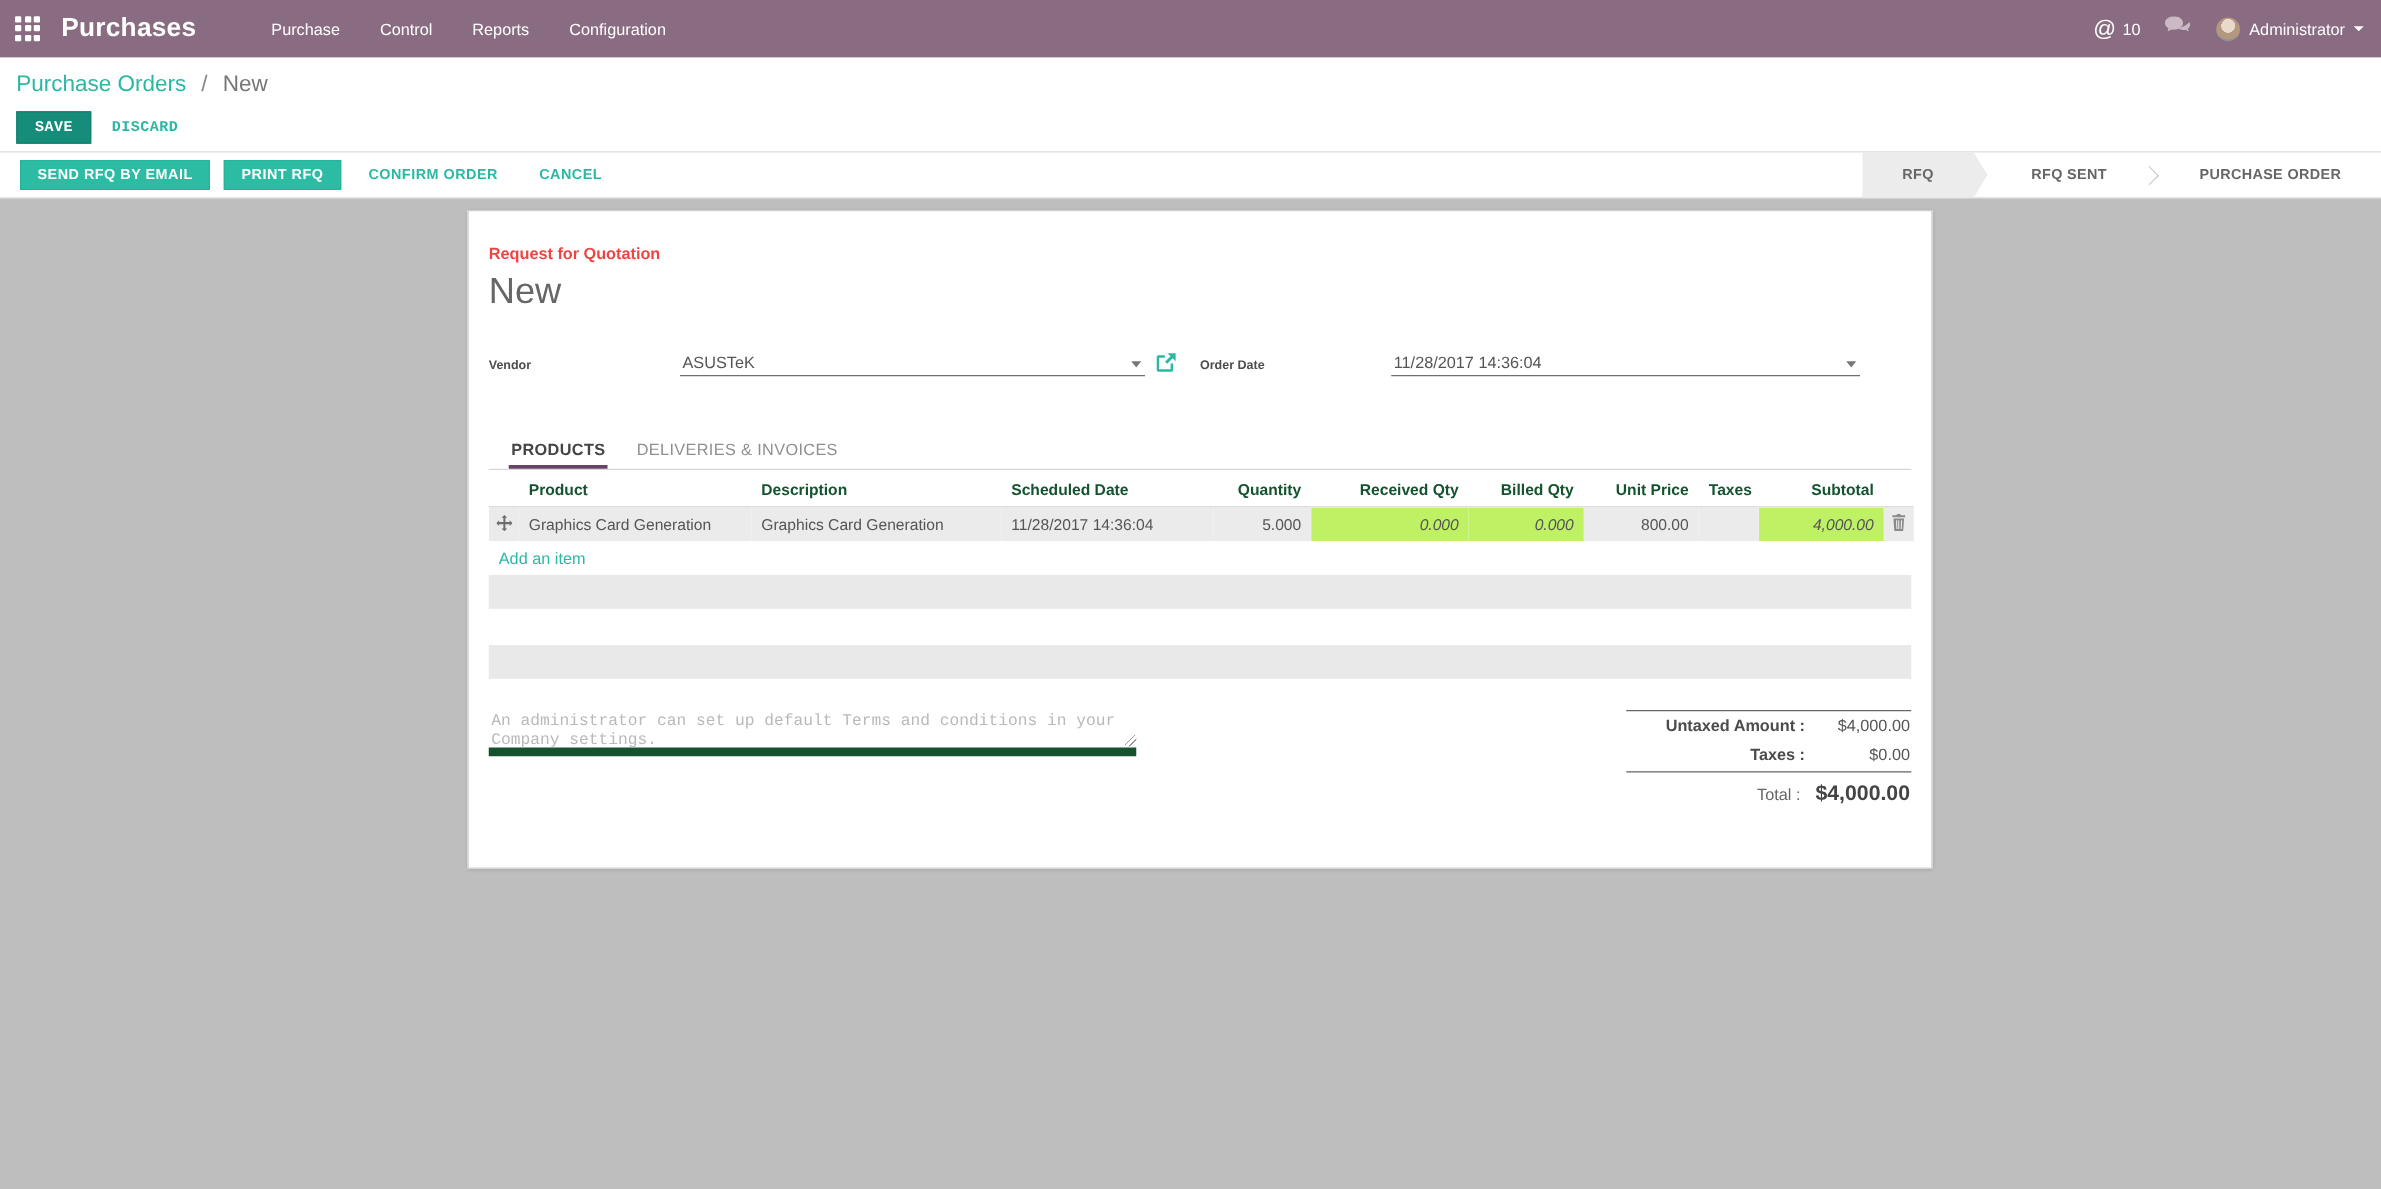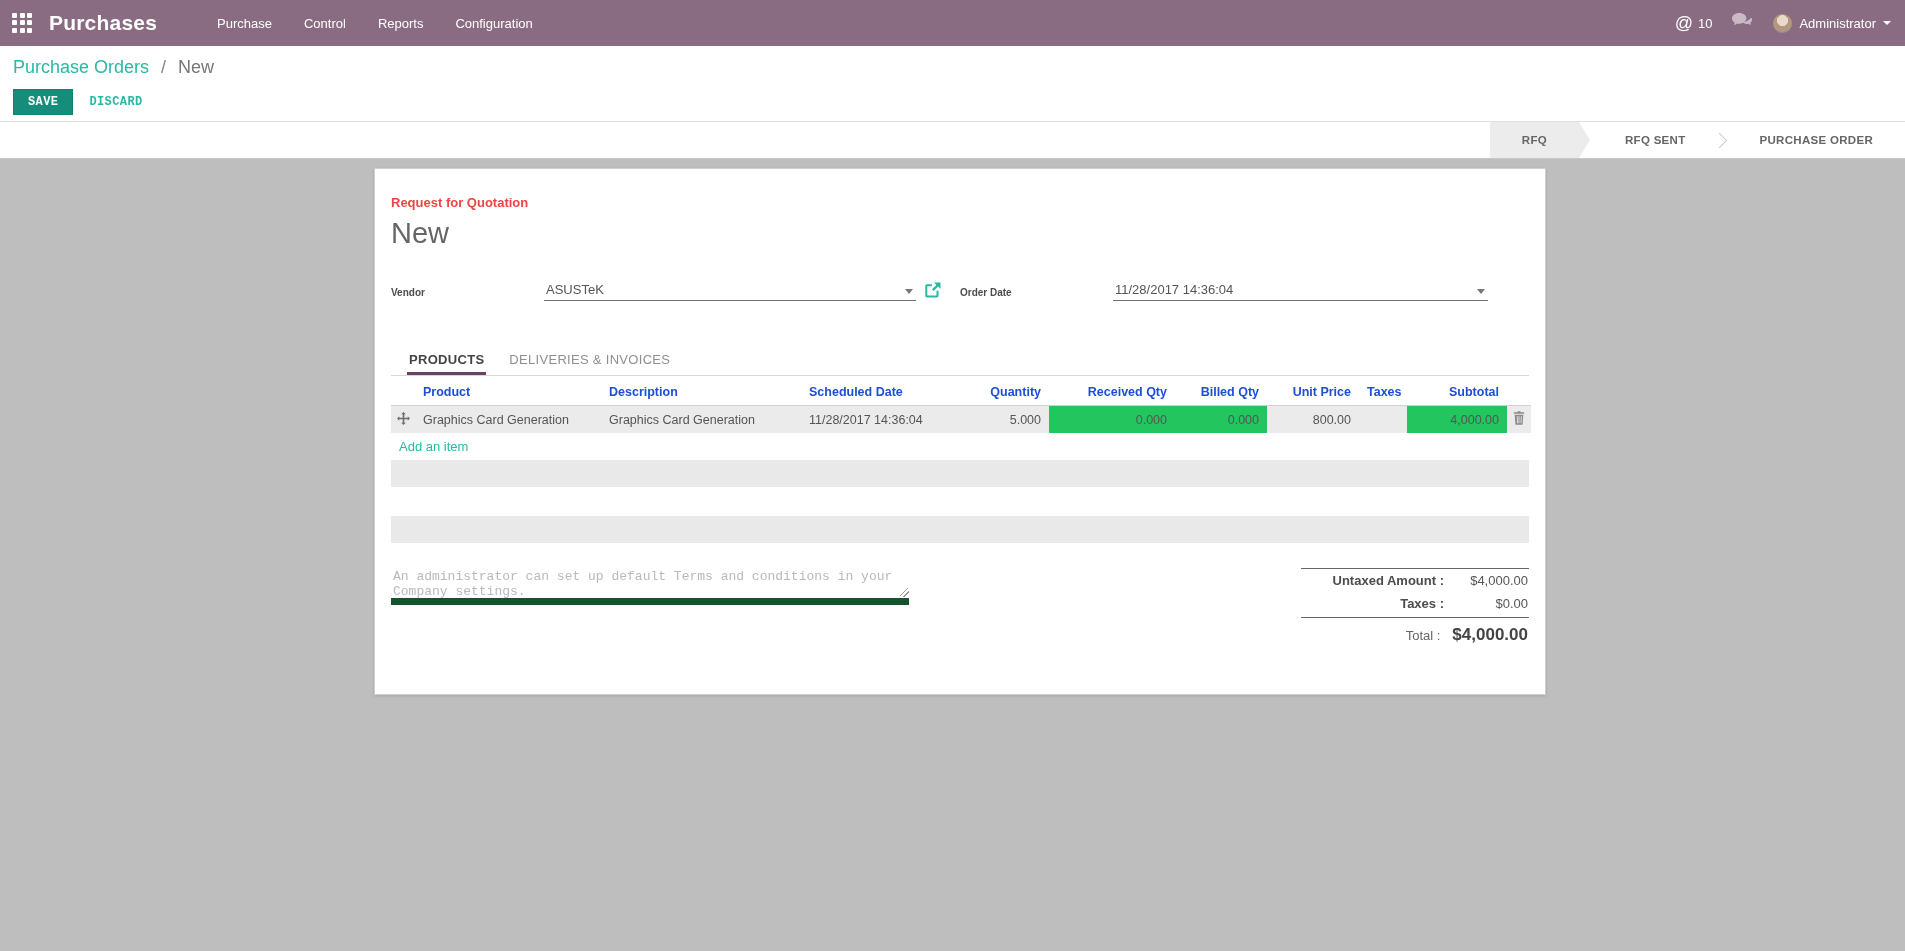--- a/index.html
+++ b/index.html
@@ -58,24 +58,24 @@
   .w-vendor { width:372px; }
   .w-date { width:375px; }
   .ext-link { margin:0 0 3px 9px; cursor:pointer; display:flex; }
 
   .tabs { margin-top:30px; border-bottom:1px solid #d8d8d8; display:flex; gap:21px; padding-left:16px; }
   .tab { font-size:13px; letter-spacing:.3px; padding:9px 2px 8px; color:#8f8f8f; cursor:pointer; }
   .tab.active { color:#444; font-weight:bold; border-bottom:3px solid #6b4362; padding-bottom:5px; }
 
   
   table.lines { width:100%; border-collapse:collapse; table-layout:fixed; font-size:12.5px; margin-top:2px; }
-  .lines th { font-weight:bold; color:#1d4ed8; padding:7px 8px 6px; border-bottom:1px solid #d2d2d2; text-align:left; white-space:nowrap; overflow:hidden; }
+  .lines th { font-weight:bold; color:#14532d; padding:7px 8px 6px; border-bottom:1px solid #d2d2d2; text-align:left; white-space:nowrap; overflow:hidden; }
   .lines th.num, .lines td.num { text-align:right; }
   .lines tbody td { padding:5px 8px; color:#555; background:#ebebeb; height:27px; white-space:nowrap; overflow:hidden; }
-  .lines td.ro { background:#22c55e; }
+  .lines td.ro { background:#bef264;font-style:italic; }
   .lines td.handle-cell { padding:5px 2px 5px 6px; background:#ebebeb; }
   .lines td.trash-cell { text-align:center; padding:5px 2px; cursor:pointer; }
   .add-row td { background:#fff !important; padding:8px 8px 8px 6px; }
   .add-link { color:#2bb8a3; font-size:13px; cursor:pointer; text-decoration:none; }
 
   .stripe { height:27px; background:#e9e9e9; }
   .stripe + .stripe { margin-top:29px; }
 
   
   .bottom-area { display:flex; justify-content:space-between; margin-top:25px; }
@@ -141,20 +141,26 @@
     <span class="sep">/</span>
     <span class="current">New</span>
   </div>
   <div class="cp-buttons">
     <button class="btn-save">SAVE</button>
     <button class="btn-discard">DISCARD</button>
   </div>
 </div>
 
 <div class="statusbar-row">
+  <div class="action-buttons">
+    <button class="btn-filled">SEND RFQ BY EMAIL</button>
+    <button class="btn-filled">PRINT RFQ</button>
+    <button class="btn-ghost">CONFIRM ORDER</button>
+    <button class="btn-ghost">CANCEL</button>
+  </div>
   <div class="status-steps">
     <div class="step active">RFQ</div>
     <div class="step">RFQ SENT</div>
     <span class="step-sep"></span>
     <div class="step">PURCHASE ORDER</div>
   </div>
 </div>
 
 <main class="content">
   <div class="sheet">

